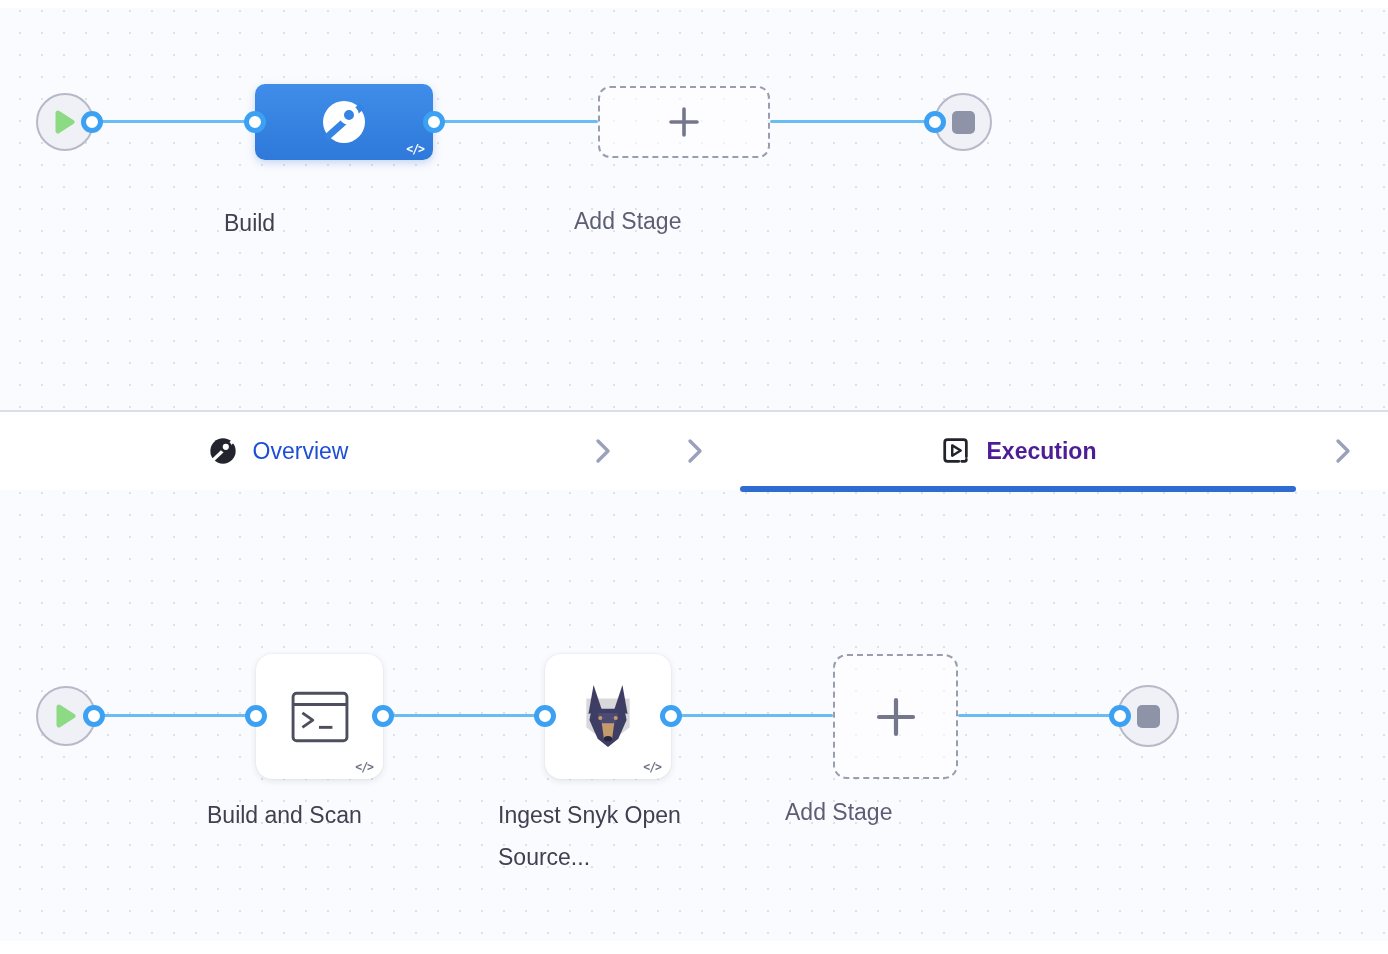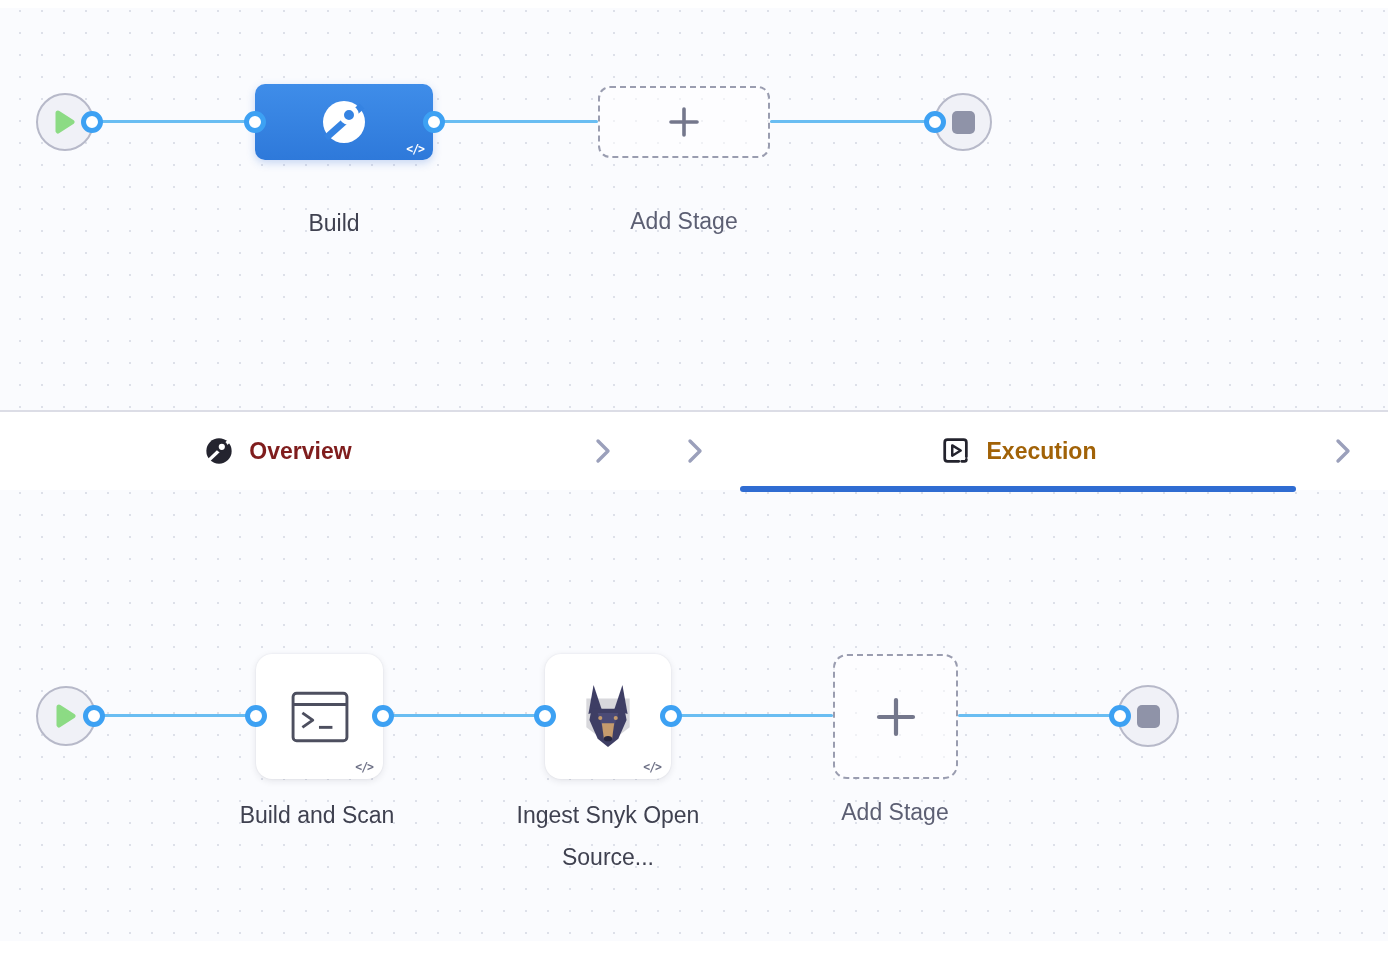--- a/index.html
+++ b/index.html
@@ -33,21 +33,21 @@
   }
   .edge-line {
     position:absolute; height:3px; background:#69bdf2; border-radius:2px; z-index:2;
   }
   .stop-square { width:23px; height:23px; border-radius:5px; background:#8f93a8; }
   .dashed-box {
     position:absolute; border:2.5px dashed #9a9db0; background:rgba(255,255,255,.55);
     display:flex; align-items:center; justify-content:center; z-index:3; cursor:pointer;
   }
   .node-label {
-    position:absolute; width:220px; text-align:center;
+    position:absolute; width:220px; 
     font-size:23px; color:#3f4150; line-height:42px; z-index:4;
   }
   .node-label.dim { color:#5c5f73; }
   .code-badge {
     position:absolute; font-size:11.5px; font-weight:bold; letter-spacing:-1px;
     font-family:"DejaVu Sans Mono","Liberation Mono",monospace;
   }
 
   
   #stage-build-node {
@@ -62,22 +62,22 @@
   
   #tab-bar {
     position:absolute; top:410px; left:0; width:1388px; height:80px;
     background:#ffffff; border-top:2px solid #dcdde6;
     display:flex; align-items:stretch; z-index:10;
   }
   .tab {
     flex:1 1 0; display:flex; align-items:center; justify-content:center;
     gap:15px; position:relative; cursor:pointer;
   }
-  .tab-label { font-size:23px; color:#7f1d1d; font-weight:700; }
-  .tab.active .tab-label { font-weight:700; color:#a16207; }
+  .tab-label { font-size:23px; color:#1d4ed8; font-weight:400; }
+  .tab.active .tab-label { font-weight:700; color:#4c1d95; }
   .tab.active .underline {
     position:absolute; left:0; right:0; bottom:-2px; height:6px;
     background:#2f6cd2; border-radius:4px;
   }
   .tab-sep {
     flex:0 0 92px; display:flex; align-items:center; justify-content:center;
   }
 
   
   .step-card {

